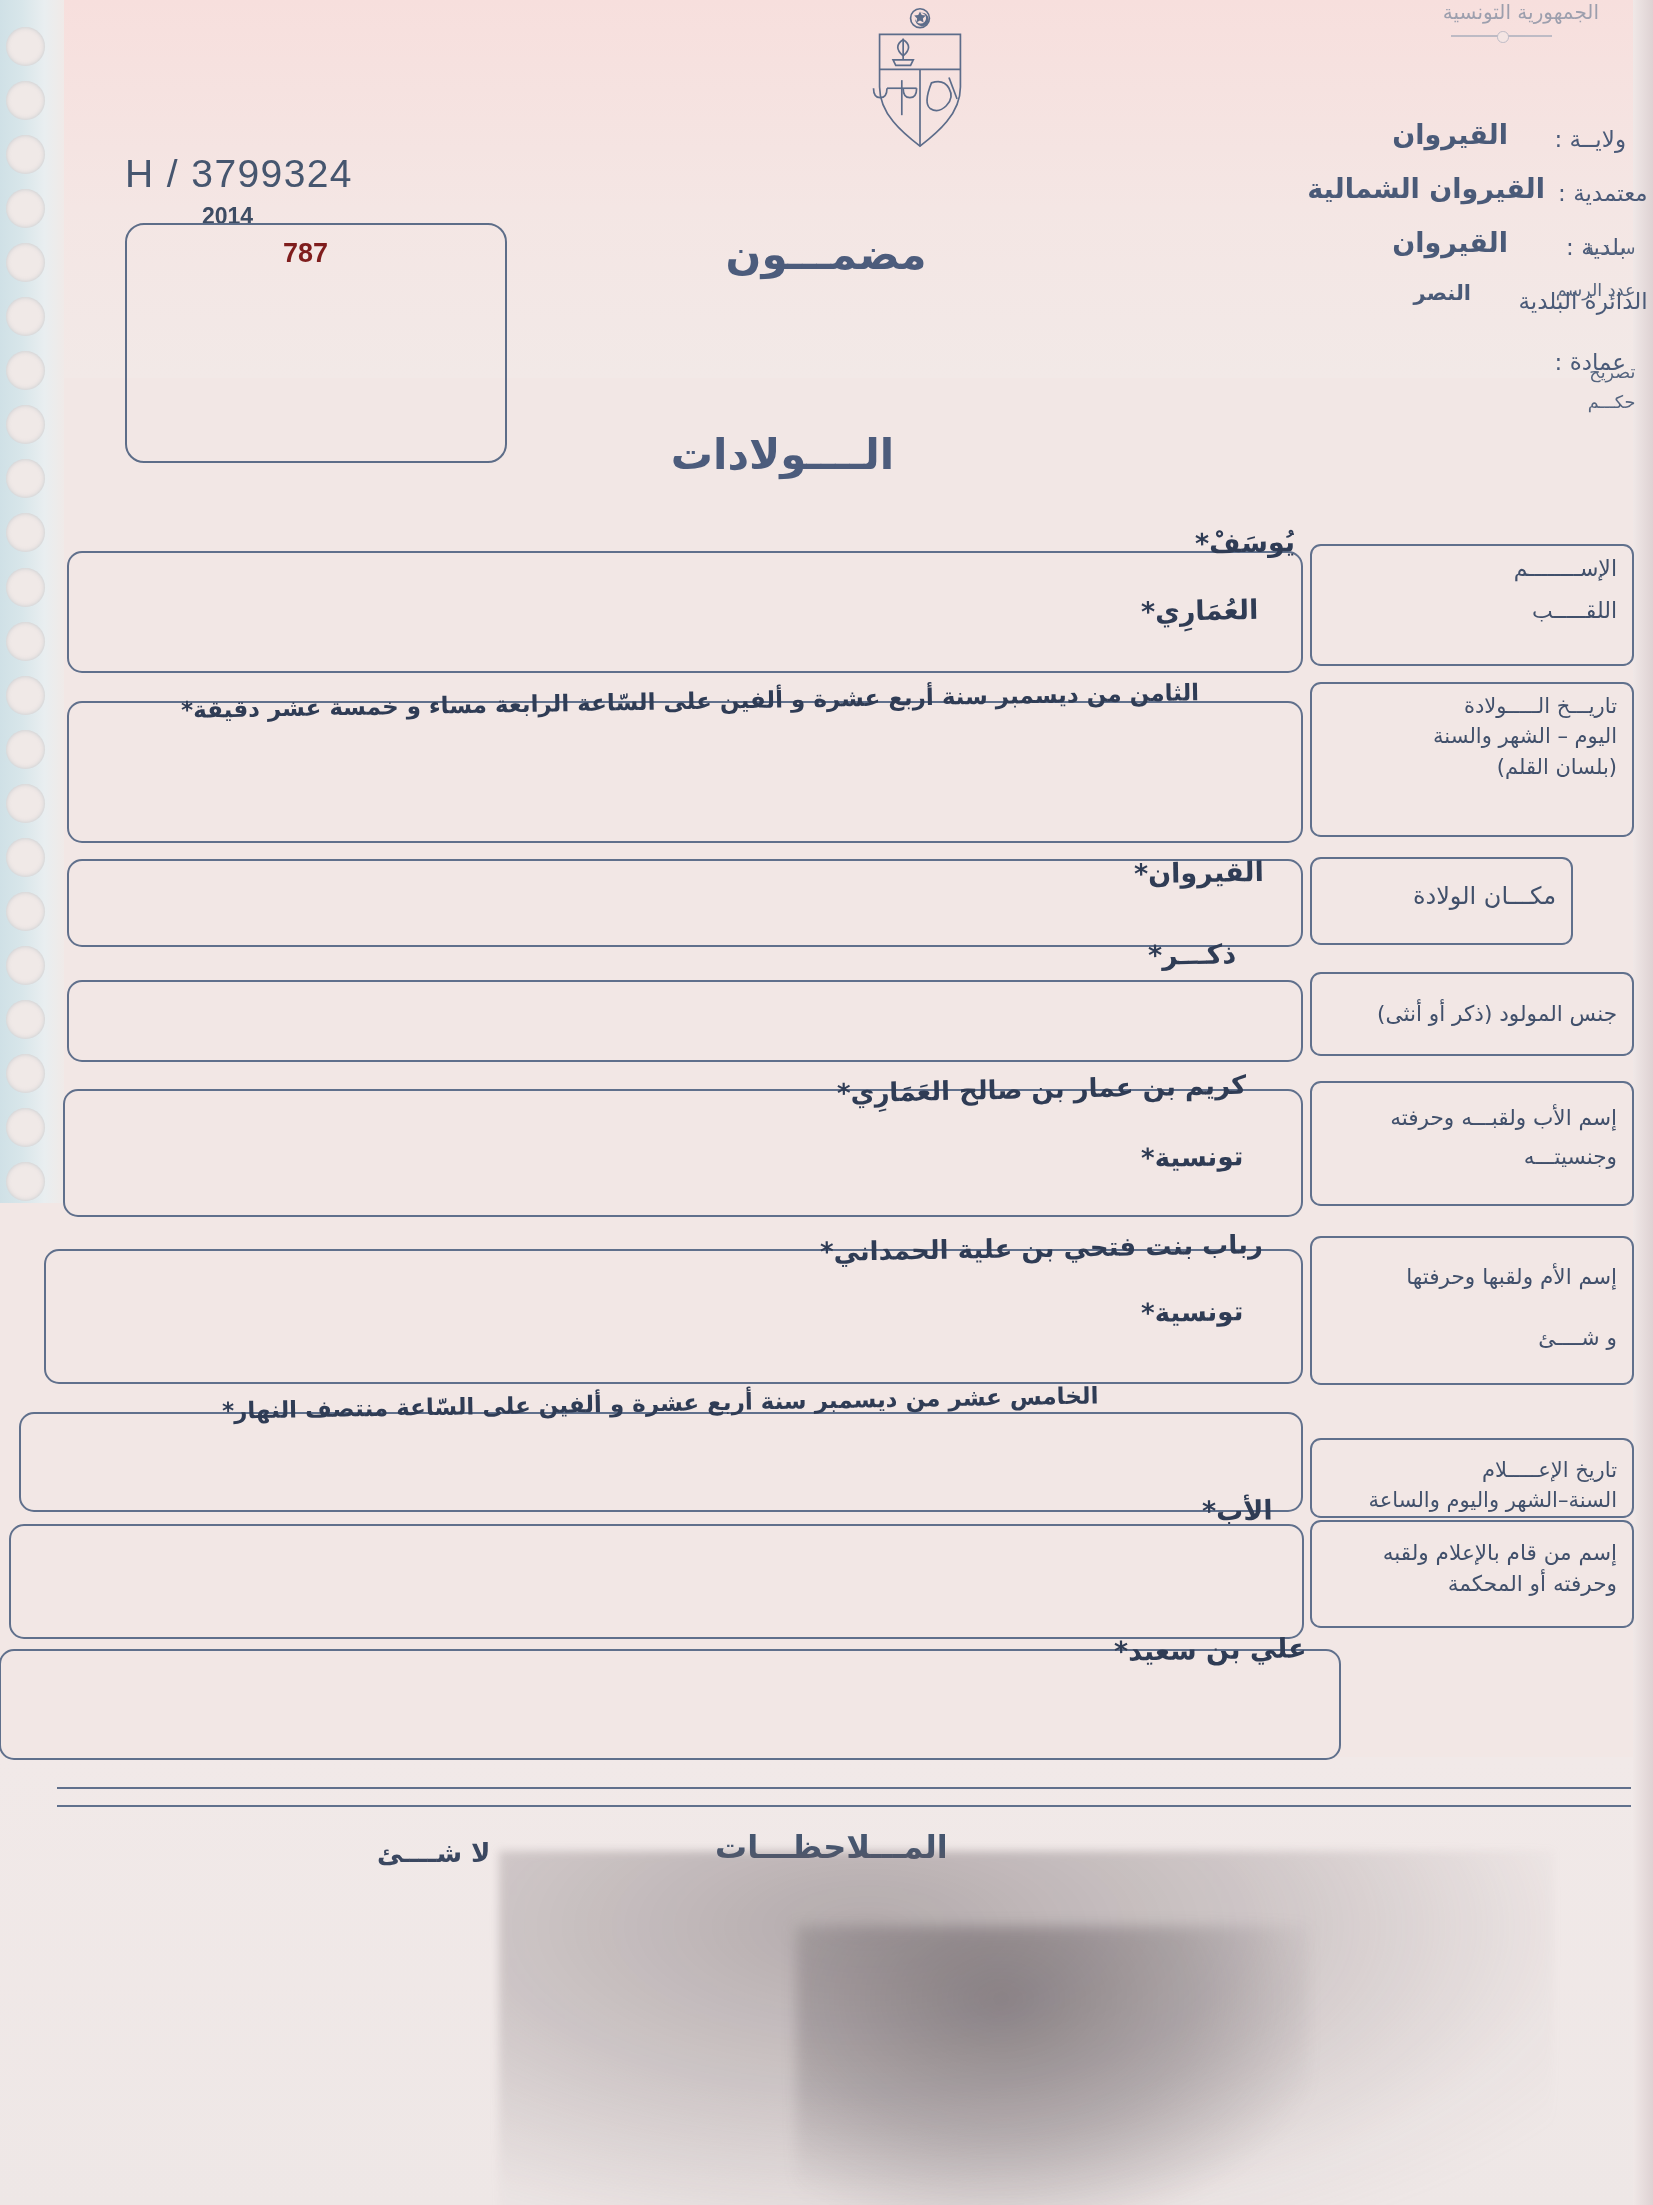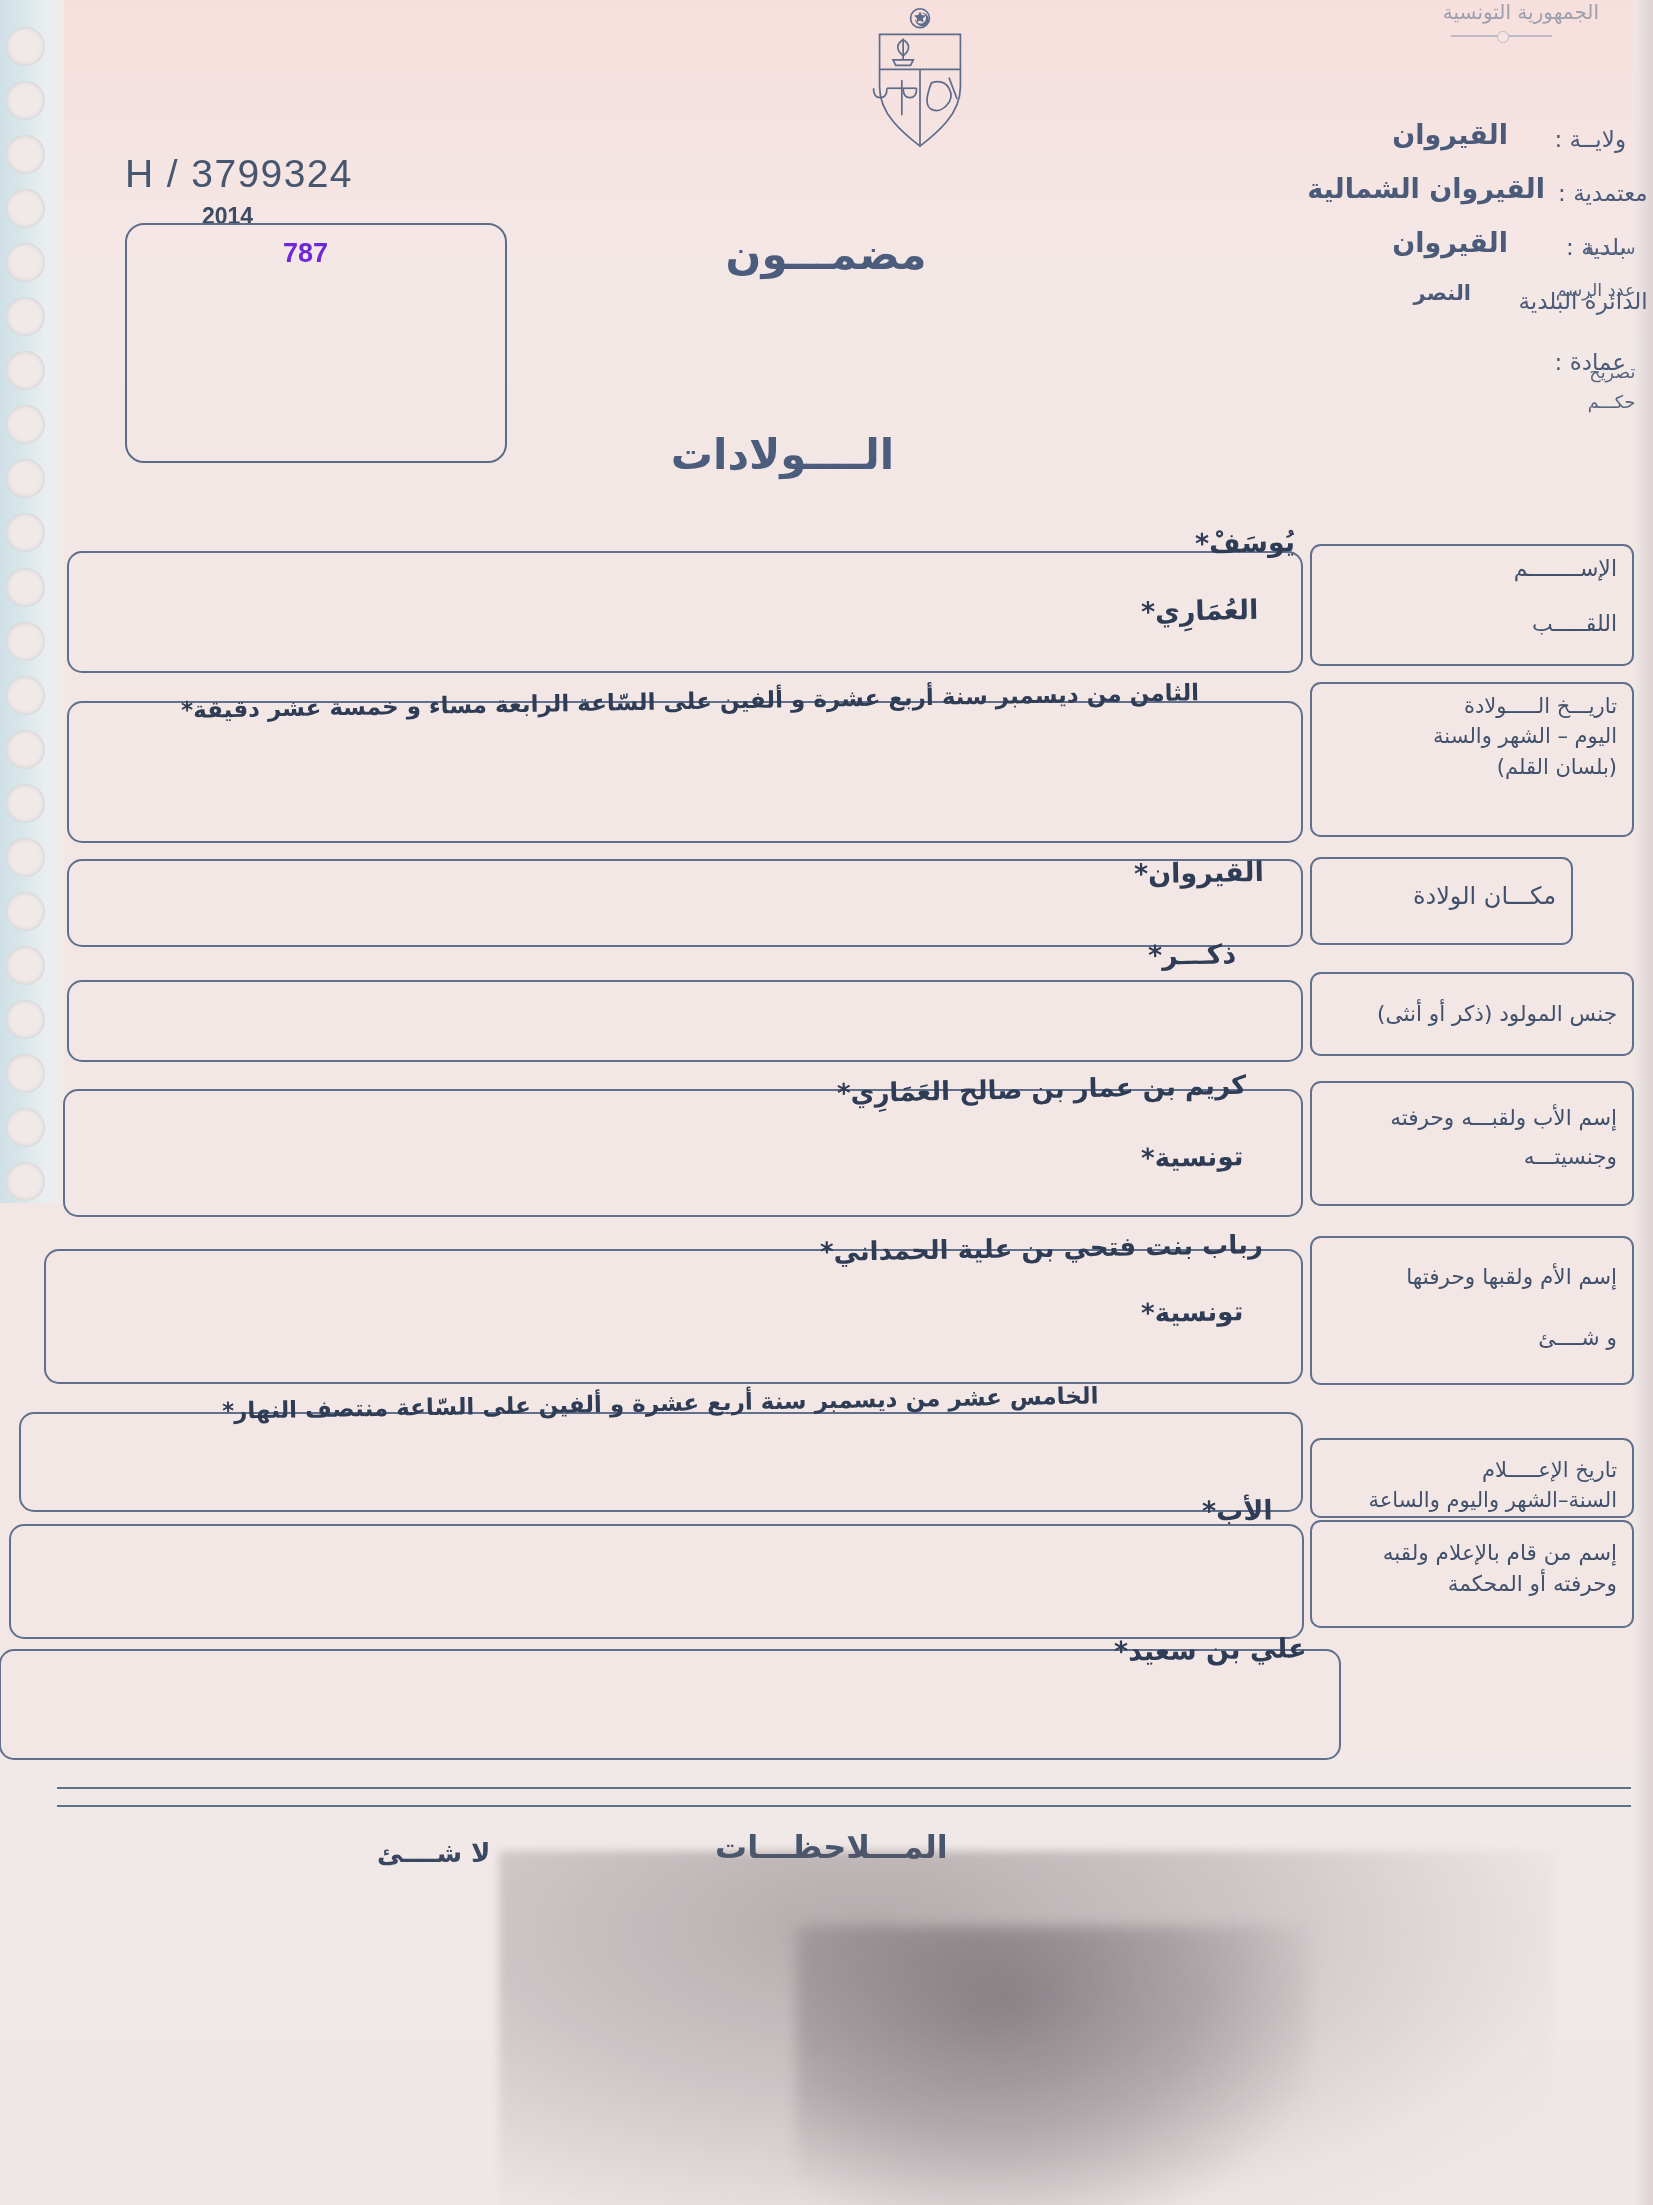--- a/index.html
+++ b/index.html
@@ -132,21 +132,21 @@
     width: 378px; height: 236px;
     border: 2px solid #5d6d88;
     border-radius: 19px;
   }
   .stamp-num {
     position: absolute;
     left: 284px; top: 238px;
     font-size: 27px;
     font-weight: bold;
     font-family: "Liberation Sans", sans-serif;
-    color: #6d28d9;
+    color: #7f1d1d;
   }
   .stamp-lbl {
     position: absolute;
     right: 17.6px;
     text-align: right;
     font-size: 17.6px;
     color: #55657f;
     white-space: nowrap;
   }
   .lbl-cell {
@@ -292,21 +292,21 @@
 
   <div class="stampbox"></div>
   <div class="stamp-num">787</div>
   <div class="stamp-lbl" style="left:126px; width:378px; top:238px;">ســنــة</div>
   <div class="stamp-lbl" style="left:126px; width:378px; top:280px;">عدد الرسم</div>
   <div class="stamp-lbl" style="left:138px; width:378px; top:338px;margin-top:24px;">تصريح</div>
   <div class="stamp-lbl" style="left:126px; width:378px; top:392px;">حكـــم</div>
 
   <div class="lbl-cell" style="left:1311px; top:544px; width:324px; height:122px;">
     <div>الإســــــــم</div>
-    <div style="margin-top:23px">اللقـــــب</div>
+    <div style="margin-top:10px">اللقـــــب</div>
   </div>
   <div class="val-cell" style="left:68px; top:551px; width:1236px; height:122px;"></div>
   <div class="hand" style="left:1196px; top:527px; font-size:27px; transform:rotate(-1.2deg);">يُوسَفْ*</div>
   <div class="hand" style="left:1142px; top:595px; font-size:27px; transform:rotate(-1.2deg);">العُمَارِي*</div>
 
   <div class="lbl-cell" style="left:1311px; top:682px; width:324px; height:155px; font-size:21px;">
     <div>تاريـــخ الـــــولادة</div>
     <div>اليوم – الشهر والسنة</div>
     <div>(بلسان القلم)</div>
   </div>

